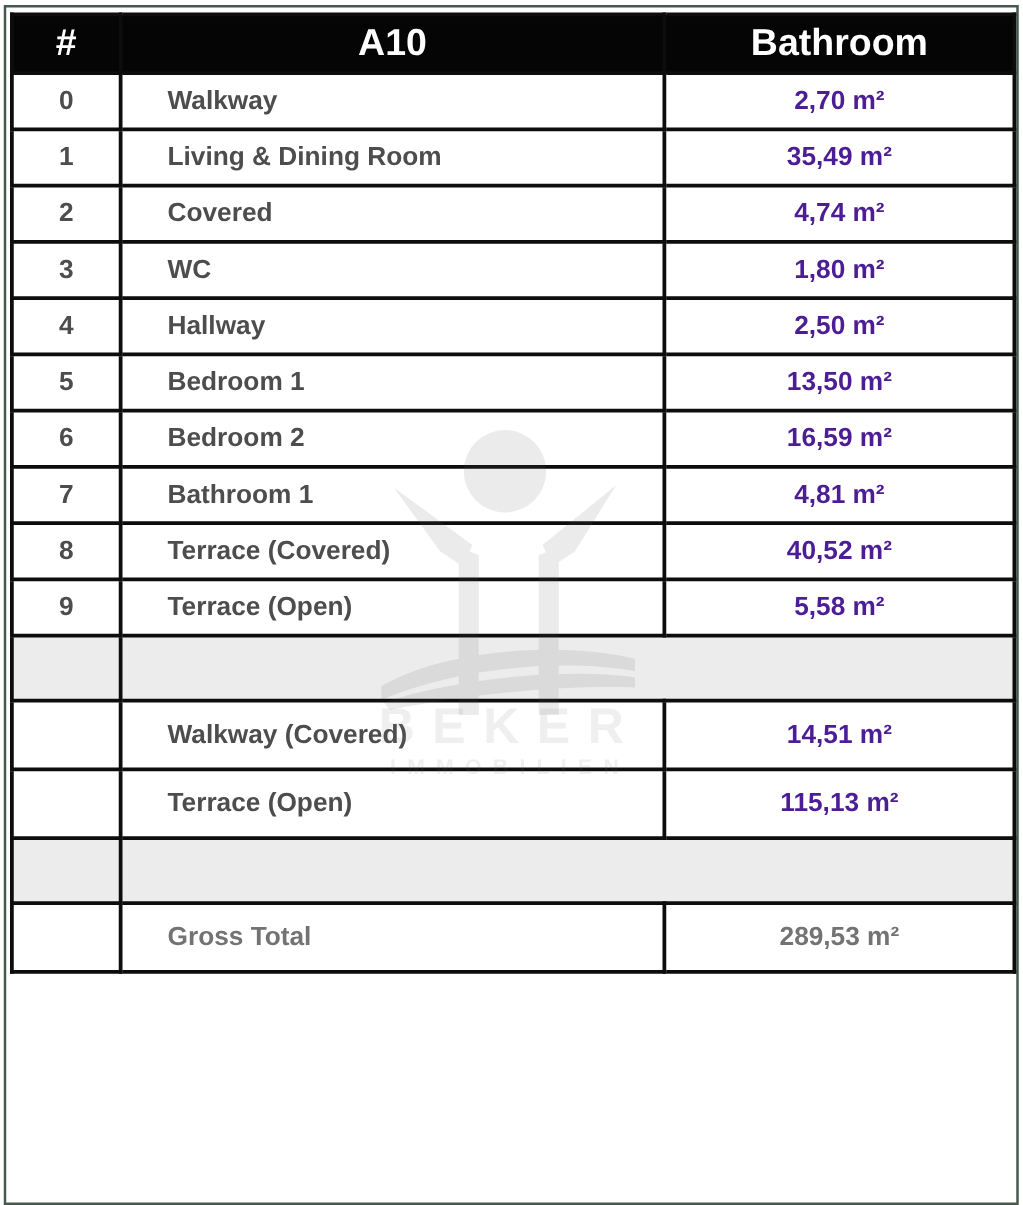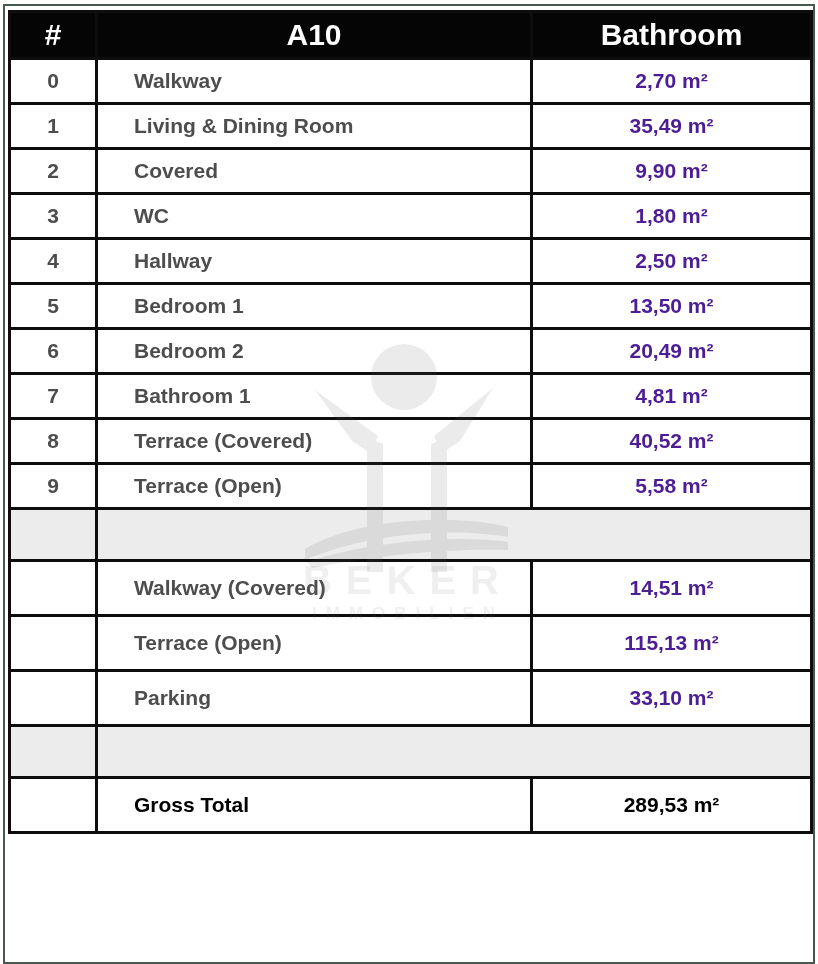--- a/index.html
+++ b/index.html
@@ -58,21 +58,21 @@
   td.c-val {
     text-align: center;
     font-size: 21px;
     font-weight: bold;
     color: #4c1d95;
   }
   tr.norm td { height: 42px; }
   tr.tall td { height: 52px; margin-top: 47px; }
   tr.sep td  { height: 49px; background: #ececec; }
   tr.total td.c-name, tr.total td.c-val {
-    color: #000000;
+    color: #737373;
     font-weight: bold;
   }
 
   svg.watermark {
     position: absolute;
     inset: 0;
     width: 818px; height: 964px;
     z-index: 5;
     pointer-events: none;
   }
@@ -107,41 +107,41 @@
           <td class="c-val">2,70 m²</td>
         </tr>
         <tr class="norm">
           <td class="c-num">1</td>
           <td class="c-name">Living &amp; Dining Room</td>
           <td class="c-val">35,49 m²</td>
         </tr>
         <tr class="norm">
           <td class="c-num">2</td>
           <td class="c-name">Covered</td>
-          <td class="c-val">9,90 m²</td>
+          <td class="c-val">4,74 m²</td>
         </tr>
         <tr class="norm">
           <td class="c-num">3</td>
           <td class="c-name">WC</td>
           <td class="c-val">1,80 m²</td>
         </tr>
         <tr class="norm">
           <td class="c-num">4</td>
           <td class="c-name">Hallway</td>
           <td class="c-val">2,50 m²</td>
         </tr>
         <tr class="norm">
           <td class="c-num">5</td>
           <td class="c-name">Bedroom 1</td>
           <td class="c-val">13,50 m²</td>
         </tr>
         <tr class="norm">
           <td class="c-num">6</td>
           <td class="c-name">Bedroom 2</td>
-          <td class="c-val">20,49 m²</td>
+          <td class="c-val">16,59 m²</td>
         </tr>
         <tr class="norm">
           <td class="c-num">7</td>
           <td class="c-name">Bathroom 1</td>
           <td class="c-val">4,81 m²</td>
         </tr>
         <tr class="norm">
           <td class="c-num">8</td>
           <td class="c-name">Terrace (Covered)</td>
           <td class="c-val">40,52 m²</td>
@@ -157,25 +157,20 @@
         </tr>
         <tr class="tall">
           <td class="c-num"></td>
           <td class="c-name">Walkway (Covered)</td>
           <td class="c-val">14,51 m²</td>
         </tr>
         <tr class="tall">
           <td class="c-num"></td>
           <td class="c-name">Terrace (Open)</td>
           <td class="c-val">115,13 m²</td>
-        </tr>
-        <tr class="tall">
-          <td class="c-num"></td>
-          <td class="c-name">Parking</td>
-          <td class="c-val">33,10 m²</td>
         </tr>
         <tr class="sep">
           <td class="c-num"></td>
           <td class="c-merged" colspan="2"></td>
         </tr>
         <tr class="total tall">
           <td class="c-num"></td>
           <td class="c-name">Gross Total</td>
           <td class="c-val">289,53 m²</td>
         </tr>

